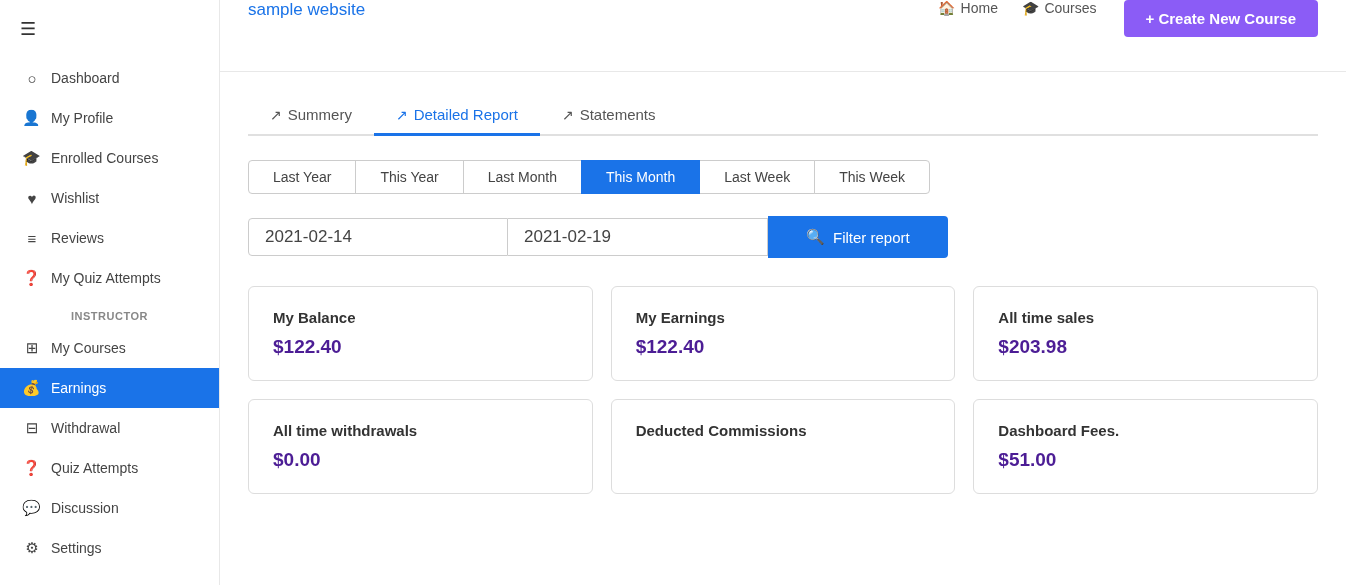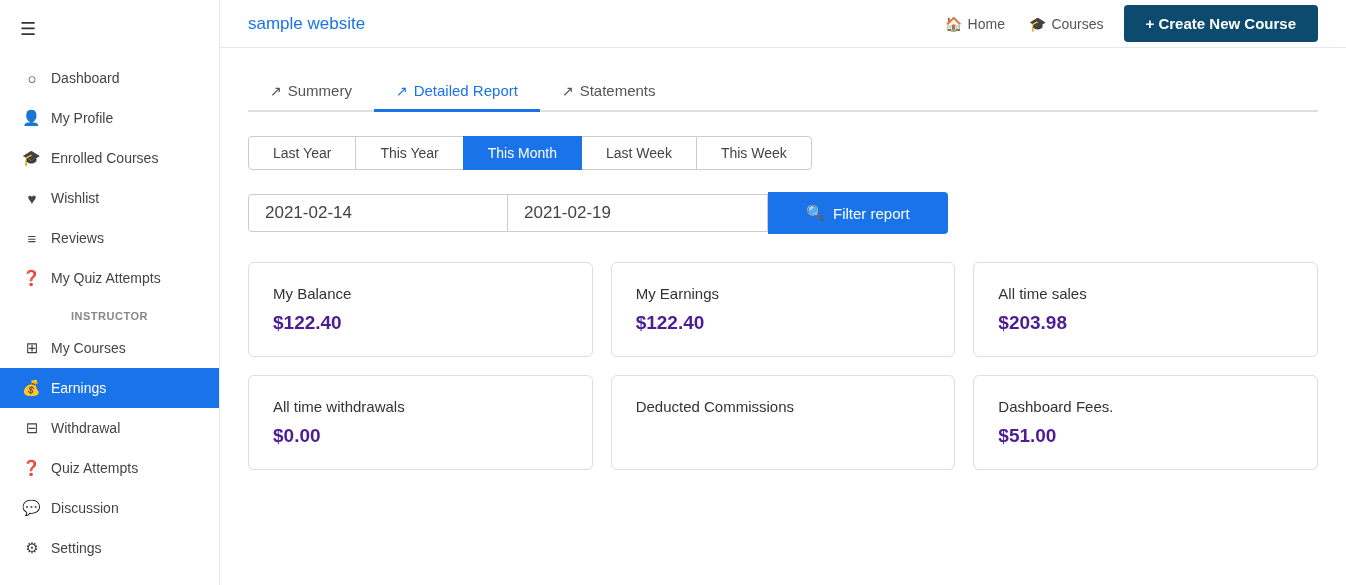--- a/index.html
+++ b/index.html
@@ -62,25 +62,25 @@
     .main {
       flex: 1;
       display: flex;
       flex-direction: column;
       overflow: hidden;
     }
 
     
     .header {
       display: flex;
-      align-items: center;
+      align-items: flex-start;
       padding: 0 28px;
-      height: 48px;
+      height: 72px;
       border-bottom: 1px solid #e8e8e8;
-      gap: 20px;
+      gap: 27px;
     }
     .header-brand {
       font-size: 17px;
       color: #1a73e8;
       font-weight: 500;
       flex: 1;
     }
     .header-nav {
       display: flex;
       align-items: center;
@@ -88,21 +88,21 @@
       font-size: 14px;
       color: #555;
     }
     .header-nav-item {
       display: flex;
       align-items: center;
       gap: 5px;
       cursor: pointer;
     }
     .create-btn {
-      background: #0c4a6e;
+      background: #8b5cf6;
       color: #fff;
       border: none;
       border-radius: 4px;
       padding: 10px 22px;
       font-size: 15px;
       font-weight: 600;
       cursor: pointer;
       display: flex;
       align-items: center;
       gap: 6px;
@@ -210,21 +210,21 @@
     .stat-card {
       border: 1px solid #ddd;
       border-radius: 6px;
       padding: 22px 24px;
       background: #fff;
     }
     .stat-title {
       font-size: 15px;
       color: #333;
       margin-bottom: 10px;
-      font-weight: 400;
+      font-weight: 700;
     }
     .stat-value {
       font-size: 19px;
       font-weight: 700;
       color: #4c1d95;
     }
   </style>
 </head>
 <body>
 
@@ -314,20 +314,21 @@
       </div>
       <div class="tab">
         <span class="tab-icon">↗</span>
         <span>Statements</span>
       </div>
     </div>
 
     <div class="period-filter">
       <button class="period-btn">Last Year</button>
       <button class="period-btn">This Year</button>
+      <button class="period-btn">Last Month</button>
       <button class="period-btn active">This Month</button>
       <button class="period-btn">Last Week</button>
       <button class="period-btn">This Week</button>
     </div>
 
     <div class="date-filter-row">
       <input class="date-input" type="text" value="2021-02-14" style="">
       <input class="date-input" type="text" value="2021-02-19" style="">
       <button class="filter-btn">
         <span>🔍</span>

